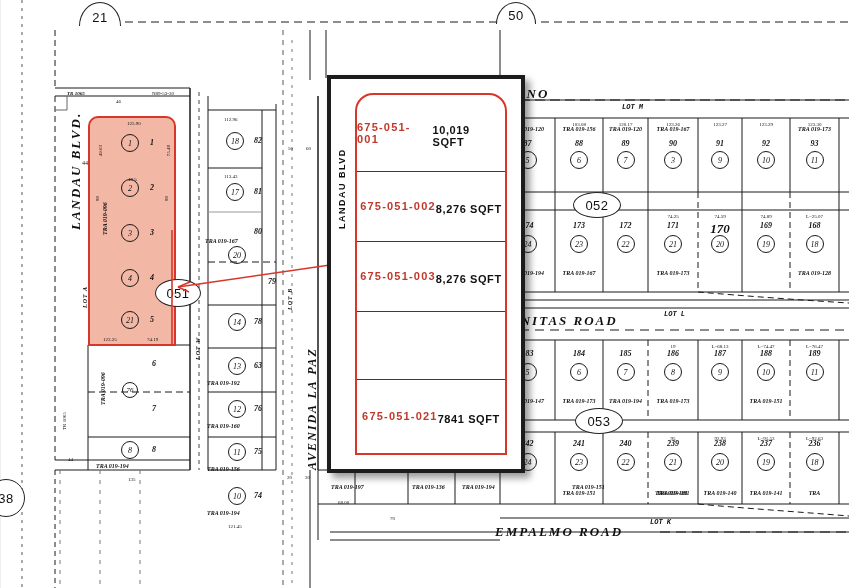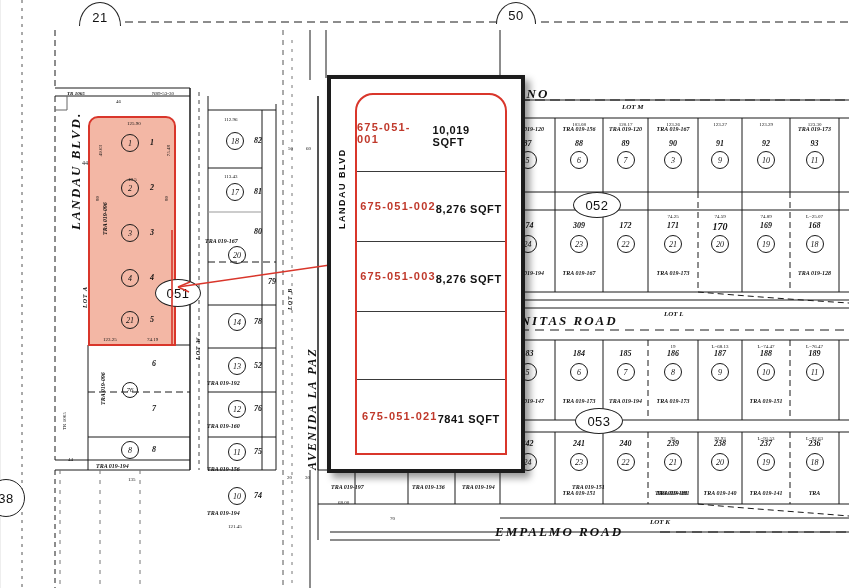--- a/index.html
+++ b/index.html
@@ -7,21 +7,21 @@
     font-family:"Liberation Serif", serif;
     width:849px;height:588px;overflow:hidden;position:relative;
   }
   #map{position:absolute;left:0;top:0;width:849px;height:588px;background:#fff;}
   .lyr{position:absolute;left:0;top:0;width:849px;height:416px;}
 
   
   .t{position:absolute;white-space:nowrap;color:#111;line-height:1;}
   .tiny{font-size:5px;}
   .xsm{font-size:6px;}
-  .sm{font-size:7px;}
+  .sm{font-size:7px;font-family:Liberation Mono, monospace;}
   .md{font-size:8px;}
   .ital{font-style:italic;font-weight:bold;}
 
   
   .circ{
     position:absolute;border:1px solid #1a1a1a;border-radius:50%;
     display:flex;align-items:center;justify-content:center;
     font-size:8px;font-style:italic;color:#111;background:transparent;
     transform:translate(-50%,-50%);
   }
@@ -293,21 +293,21 @@
 
     <div class="t xsm ital" style="left:205px;top:238px;">TRA 019-167</div>
     <div class="circ c16" style="left:237px;top:255px;">20</div>
     <div class="t md ital" style="left:254px;top:228px;">80</div>
     <div class="t md ital" style="left:268px;top:278px;text-align:center;">79</div>
 
     <div class="circ c16" style="left:237px;top:322px;">14</div>
     <div class="t md ital" style="left:254px;top:318px;">78</div>
 
     <div class="circ c16" style="left:237px;top:366px;">13</div>
-    <div class="t md ital" style="left:254px;top:362px;">52</div>
+    <div class="t md ital" style="left:254px;top:362px;">63</div>
     <div class="t xsm ital" style="left:207px;top:380px;">TRA 019-192</div>
 
     <div class="circ c16" style="left:237px;top:409px;">12</div>
     <div class="t md ital" style="left:254px;top:405px;">76</div>
     <div class="t xsm ital" style="left:207px;top:423px;">TRA 019-160</div>
 
     <div class="circ c16" style="left:237px;top:452px;">11</div>
     <div class="t md ital" style="left:254px;top:448px;">75</div>
     <div class="t xsm ital" style="left:207px;top:466px;">TRA 019-156</div>
 
@@ -351,30 +351,30 @@
       <div class="t ital" style="left: 766px; top: 140px; font-size: 8px; transform: translateX(-50%);">92</div>
       <div class="circ c16" style="left: 766px; top: 160px;">10</div>
       <div class="t tiny" style="left: 766px; top: 122px; transform: translateX(-50%);">123.29</div>
       <div class="t ital" style="left: 814.5px; top: 140px; font-size: 8px; transform: translateX(-50%);">93</div>
       <div class="circ c16" style="left: 814.5px; top: 160px;">11</div>
       <div class="t xsm ital" style="left: 814.5px; top: 126px; transform: translateX(-50%);">TRA 019-173</div>
       <div class="t tiny" style="left: 814.5px; top: 122px; transform: translateX(-50%);">123.30</div>
       <div class="t ital" style="left: 527.5px; top: 222px; font-size: 8px; transform: translateX(-50%);">174</div>
       <div class="circ c16" style="left: 527.5px; top: 244px;">24</div>
       <div class="t xsm ital" style="left: 527.5px; top: 270px; transform: translateX(-50%);">TRA 019-194</div>
-      <div class="t ital" style="left: 579px; top: 222px; font-size: 8px; transform: translateX(-50%);">309</div>
+      <div class="t ital" style="left: 579px; top: 222px; font-size: 8px; transform: translateX(-50%);">173</div>
       <div class="circ c16" style="left: 579px; top: 244px;">23</div>
       <div class="t xsm ital" style="left: 579px; top: 270px; transform: translateX(-50%);">TRA 019-167</div>
       <div class="t ital" style="left: 625.5px; top: 222px; font-size: 8px; transform: translateX(-50%);">172</div>
       <div class="circ c16" style="left: 625.5px; top: 244px;">22</div>
       <div class="t ital" style="left: 673px; top: 222px; font-size: 8px; transform: translateX(-50%);">171</div>
       <div class="circ c16" style="left: 673px; top: 244px;">21</div>
       <div class="t xsm ital" style="left: 673px; top: 270px; transform: translateX(-50%);">TRA 019-173</div>
       <div class="t tiny" style="left: 673px; top: 214px; transform: translateX(-50%);">74.25</div>
-      <div class="t ital" style="left: 720px; top: 222px; font-size: 10px; transform: translateX(-50%);">170</div>
+      <div class="t ital" style="left: 720px; top: 222px; font-size: 13px; transform: translateX(-50%);">170</div>
       <div class="circ c16" style="left: 720px; top: 244px;">20</div>
       <div class="t tiny" style="left: 720px; top: 214px; transform: translateX(-50%);">74.59</div>
       <div class="t ital" style="left: 766px; top: 222px; font-size: 8px; transform: translateX(-50%);">169</div>
       <div class="circ c16" style="left: 766px; top: 244px;">19</div>
       <div class="t tiny" style="left: 766px; top: 214px; transform: translateX(-50%);">74.89</div>
       <div class="t ital" style="left: 814.5px; top: 222px; font-size: 8px; transform: translateX(-50%);">168</div>
       <div class="circ c16" style="left: 814.5px; top: 244px;">18</div>
       <div class="t xsm ital" style="left: 814.5px; top: 270px; transform: translateX(-50%);">TRA 019-128</div>
       <div class="t tiny" style="left: 814.5px; top: 214px; transform: translateX(-50%);">L=25.07</div>
       <div class="t ital" style="left: 527.5px; top: 350px; font-size: 8px; transform: translateX(-50%);">183</div>

